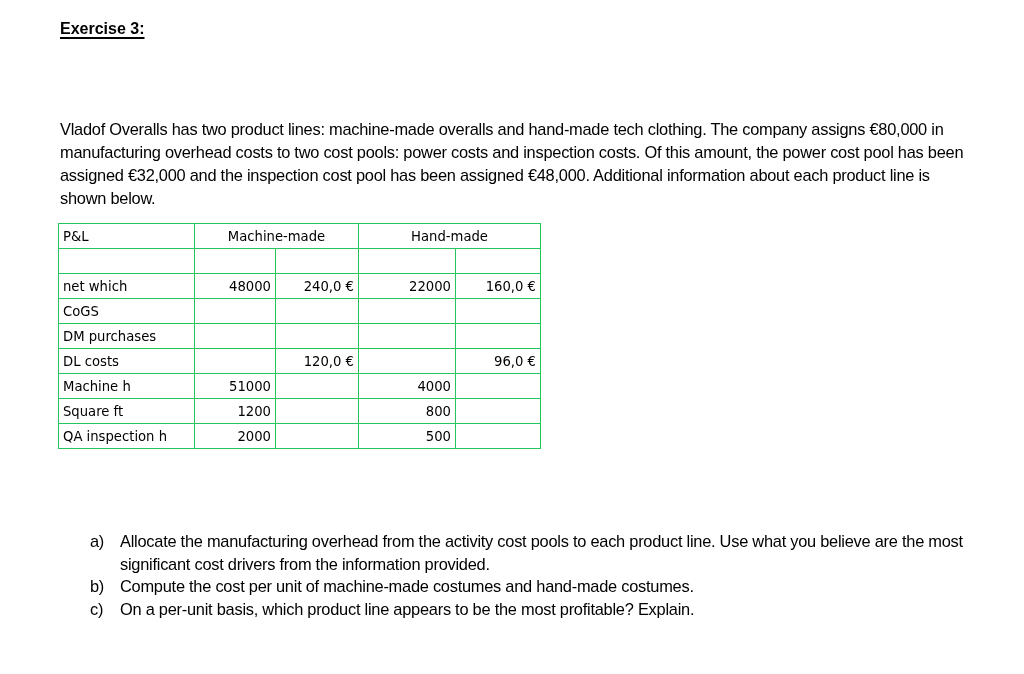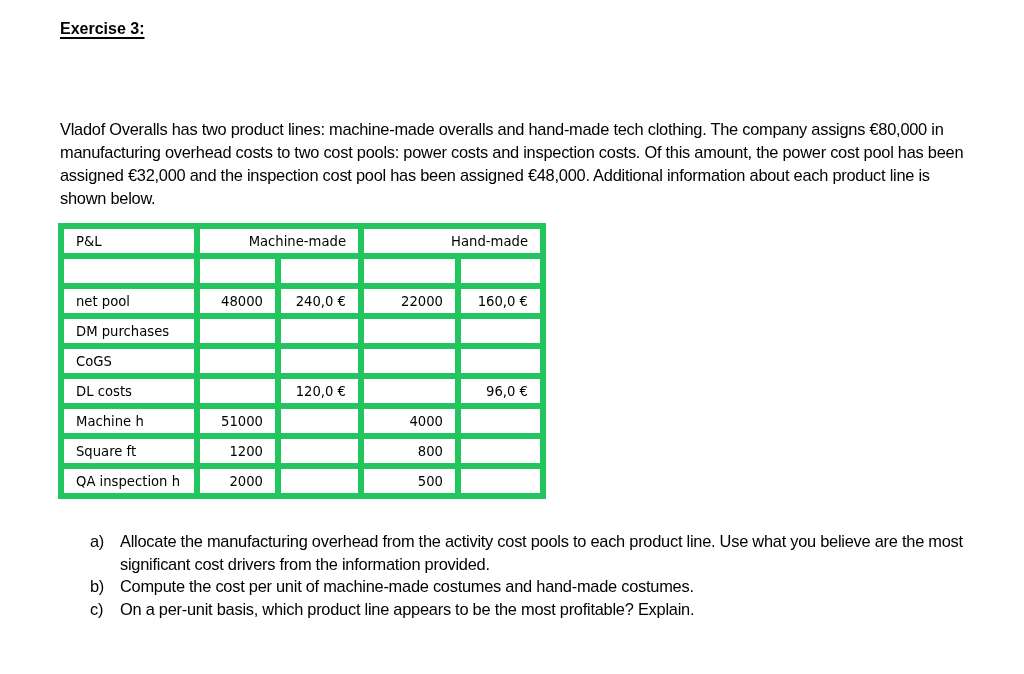--- a/index.html
+++ b/index.html
@@ -13,24 +13,24 @@
     position:absolute; left:60px; top:118px; width:920px;
     font-family:"Liberation Sans", sans-serif; font-size:16.4px; line-height:23px;
     letter-spacing:-0.25px;
   }
   table.pl {
     position:absolute; left:58px; top:223px;
     border-collapse:collapse; table-layout:fixed;
     font-family:"DejaVu Sans", sans-serif; font-size:13.2px;
   }
   table.pl td {
-    border:6px solid #22c55e; height:24px; padding:0 12px; white-space:nowrap; overflow:hidden;
+    border:1px solid #22c55e; height:24px; padding:0 4px; white-space:nowrap; overflow:hidden;
   }
   td.num { text-align:right;margin-left:28px; }
-  td.ctr { text-align:right; }
+  td.ctr { text-align:center; }
   .questions {
     position:absolute; left:90px; top:530px; width:880px;
     font-family:"Liberation Sans", sans-serif; font-size:16.4px; line-height:22.6px;
     letter-spacing:-0.25px; margin:0; padding:0; list-style:none;
   }
   .questions li { display:flex; }
   .questions .lbl { width:30px; flex:none; }
   .questions .txt { flex:1; }
 </style>
 </head>
@@ -55,35 +55,35 @@
       <td class="ctr" colspan="2">Hand-made</td>
     </tr>
   <tr>
         <td></td>
         <td class="num"></td>
         <td class="num"></td>
         <td class="num"></td>
         <td class="num"></td>
       </tr>
       <tr>
-        <td>net pool</td>
+        <td>net which</td>
         <td class="num">48000</td>
         <td class="num">240,0 €</td>
         <td class="num">22000</td>
         <td class="num">160,0 €</td>
       </tr>
       <tr>
-        <td>DM purchases</td>
+        <td>CoGS</td>
         <td class="num"></td>
         <td class="num"></td>
         <td class="num"></td>
         <td class="num"></td>
       </tr>
       <tr>
-        <td>CoGS</td>
+        <td>DM purchases</td>
         <td class="num"></td>
         <td class="num"></td>
         <td class="num"></td>
         <td class="num"></td>
       </tr>
       <tr>
         <td>DL costs</td>
         <td class="num"></td>
         <td class="num">120,0 €</td>
         <td class="num"></td>

